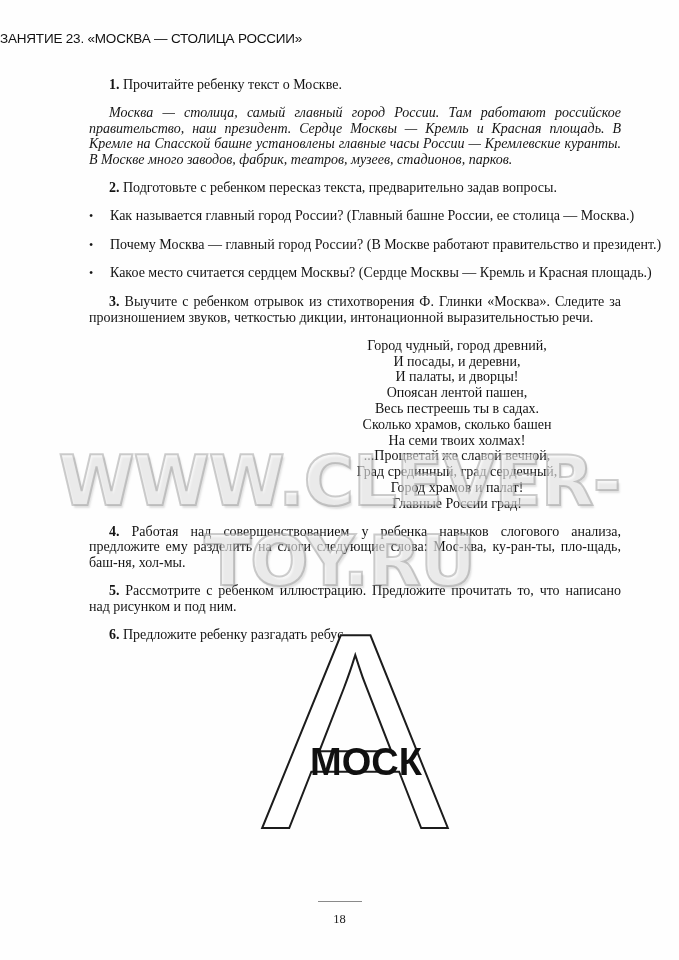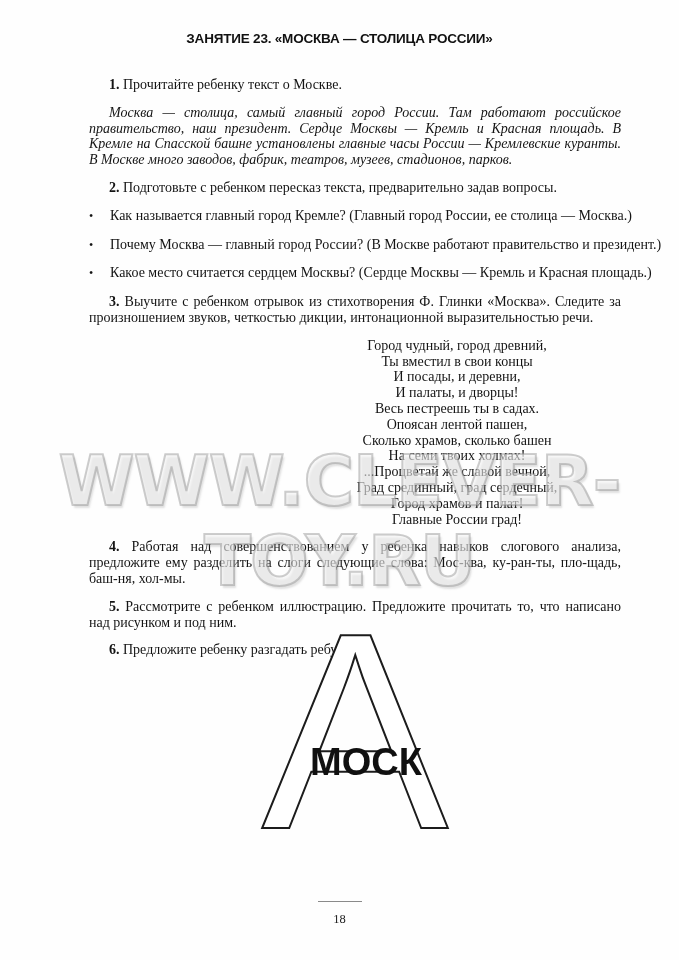--- a/index.html
+++ b/index.html
@@ -7,23 +7,22 @@
     position:relative;
     width:679px;height:960px;
     margin:0 auto;
     background:#fefefe;
     font-family:"Liberation Serif", serif;
     font-size:14px;color:#141414;
     overflow:hidden;
   }
   .title{
     padding-top:31px;
-    text-align:center;
     font-family:"Liberation Sans", sans-serif;
-    font-weight:bold;
+    font-weight:normal;
     font-size:13.5px;
     letter-spacing:-0.2px;
     color:#111;
   }
   .content{
     position:relative;z-index:1;
     margin:31px 46px 0 77px;
     line-height:15.8px;
     text-align:justify;
     hyphens:none;
@@ -83,33 +82,32 @@
   <div class="title">ЗАНЯТИЕ 23. «МОСКВА — СТОЛИЦА РОССИИ»</div>
 
   <div class="content">
 
     <p class="ind oneline"><span class="num">1.</span> <span>Прочитайте ребенку текст о Москве.</span></p>
 
     <p class="ind story">Москва — столица, самый главный город России. Там работают российское правительство, наш президент. Сердце Москвы — Кремль и Красная площадь. В Кремле на Спасской башне установлены главные часы России — Кремлевские куранты. В Москве много заводов, фабрик, театров, музеев, стадионов, парков.</p>
 
     <p class="ind oneline"><span class="num">2.</span> <span>Подготовьте с ребенком пересказ текста, предварительно задав вопросы.</span></p>
 
-    <p class="oneline"><span class="dot">•</span><span>Как называется главный город Кремле? (Главный город России, ее столица — Москва.)</span></p>
+    <p class="oneline"><span class="dot">•</span><span>Как называется главный город России? (Главный башне России, ее столица — Москва.)</span></p>
     <p class="oneline"><span class="dot">•</span><span>Почему Москва — главный город России? (В Москве работают правительство и президент.)</span></p>
     <p class="oneline"><span class="dot">•</span><span>Какое место считается сердцем Москвы? (Сердце Москвы — Кремль и Красная площадь.)</span></p>
 
     <p class="ind"><span class="num">3.</span> <span>Выучите с ребенком отрывок из стихотворения Ф. Глинки «Москва». Следите за произношением звуков, четкостью дикции, интонационной выразительностью речи.</span></p>
 
     <div class="poem">
       <div>Город чудный, город древний,</div>
-      <div>Ты вместил в свои концы</div>
       <div>И посады, и деревни,</div>
       <div>И палаты, и дворцы!</div>
+      <div>Опоясан лентой пашен,</div>
       <div>Весь пестреешь ты в садах.</div>
-      <div>Опоясан лентой пашен,</div>
       <div>Сколько храмов, сколько башен</div>
       <div>На семи твоих холмах!</div>
       <div>...Процветай же славой вечной,</div>
       <div>Град срединный, град сердечный,</div>
       <div>Город храмов и палат!</div>
       <div>Главные России град!</div>
     </div>
 
     <p class="ind"><span class="num">4.</span> <span>Работая над совершенствованием у ребенка навыков слогового анализа, предложите ему разделить на слоги следующие слова: Мос-ква, ку-ран-ты, пло-щадь, баш-ня, хол-мы.</span></p>
 

